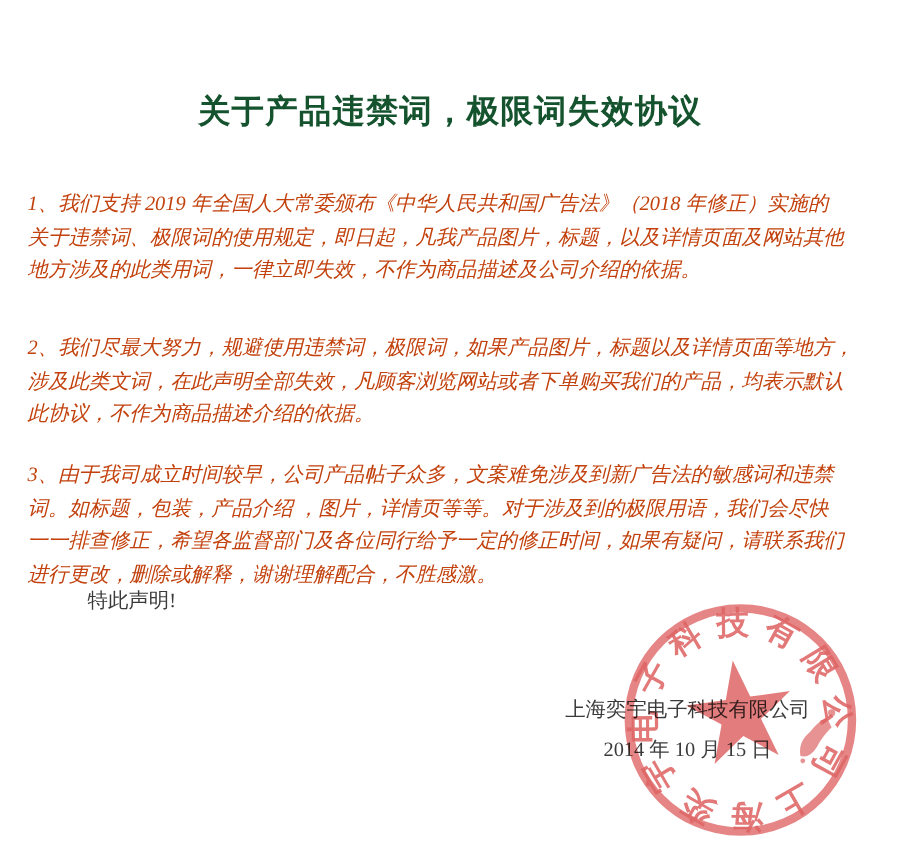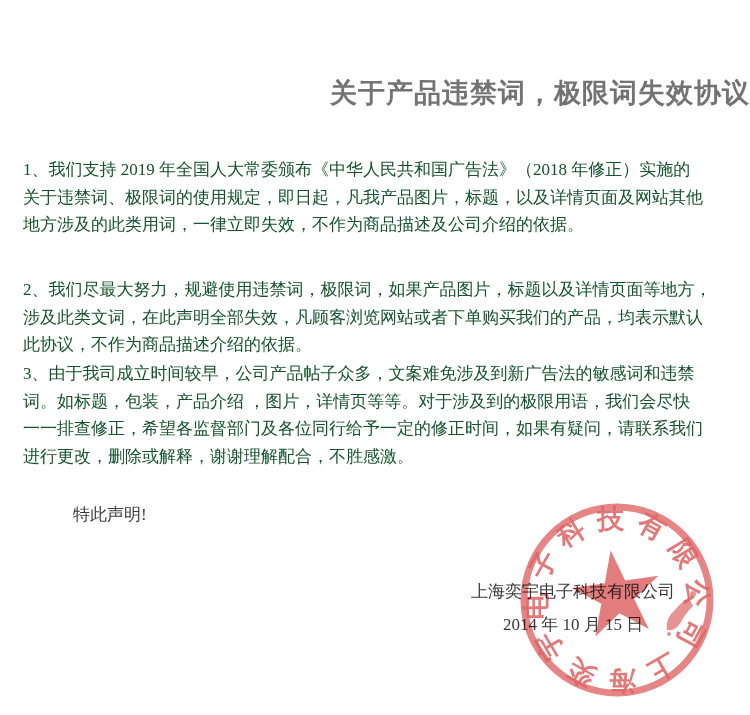--- a/index.html
+++ b/index.html
@@ -7,40 +7,41 @@
     width:750px;height:715px;
     background:#ffffff;
     position:relative;
     overflow:hidden;
     font-family:"Liberation Serif","DejaVu Serif",serif;
     color:#3a3a3a;
   }
   .doc-title{
     position:absolute;
     left:0;top:57px;width:750px;
-    text-align:right;
+    text-align:center;
     font-size:27px;
     letter-spacing:1px;
-    color:#737373;
+    color:#14532d;
     white-space:pre-line;
   }
   .para{
     position:absolute;
     left:23px;width:705px;
     font-size:17px;
     line-height:27.5px;
     white-space:pre-line;
-    color:#14532d;
+    color:#c2410c;
+    font-style:italic;
   }
   .p1{top:156px;}
   .p2{top:276px;}
-  .p3{top:360px;}
+  .p3{top:382px;}
   .declaration{
     position:absolute;
-    left:73px;top:501px;
+    left:73px;top:487px;
     font-size:17px;line-height:27.5px;
     white-space:pre-line;
   }
   .signature{
     position:absolute;
     left:428px;top:578px;width:290px;
     text-align:center;
     font-size:17px;line-height:27.5px;
   }
   .signature .sig-date{margin-top:5px;}

